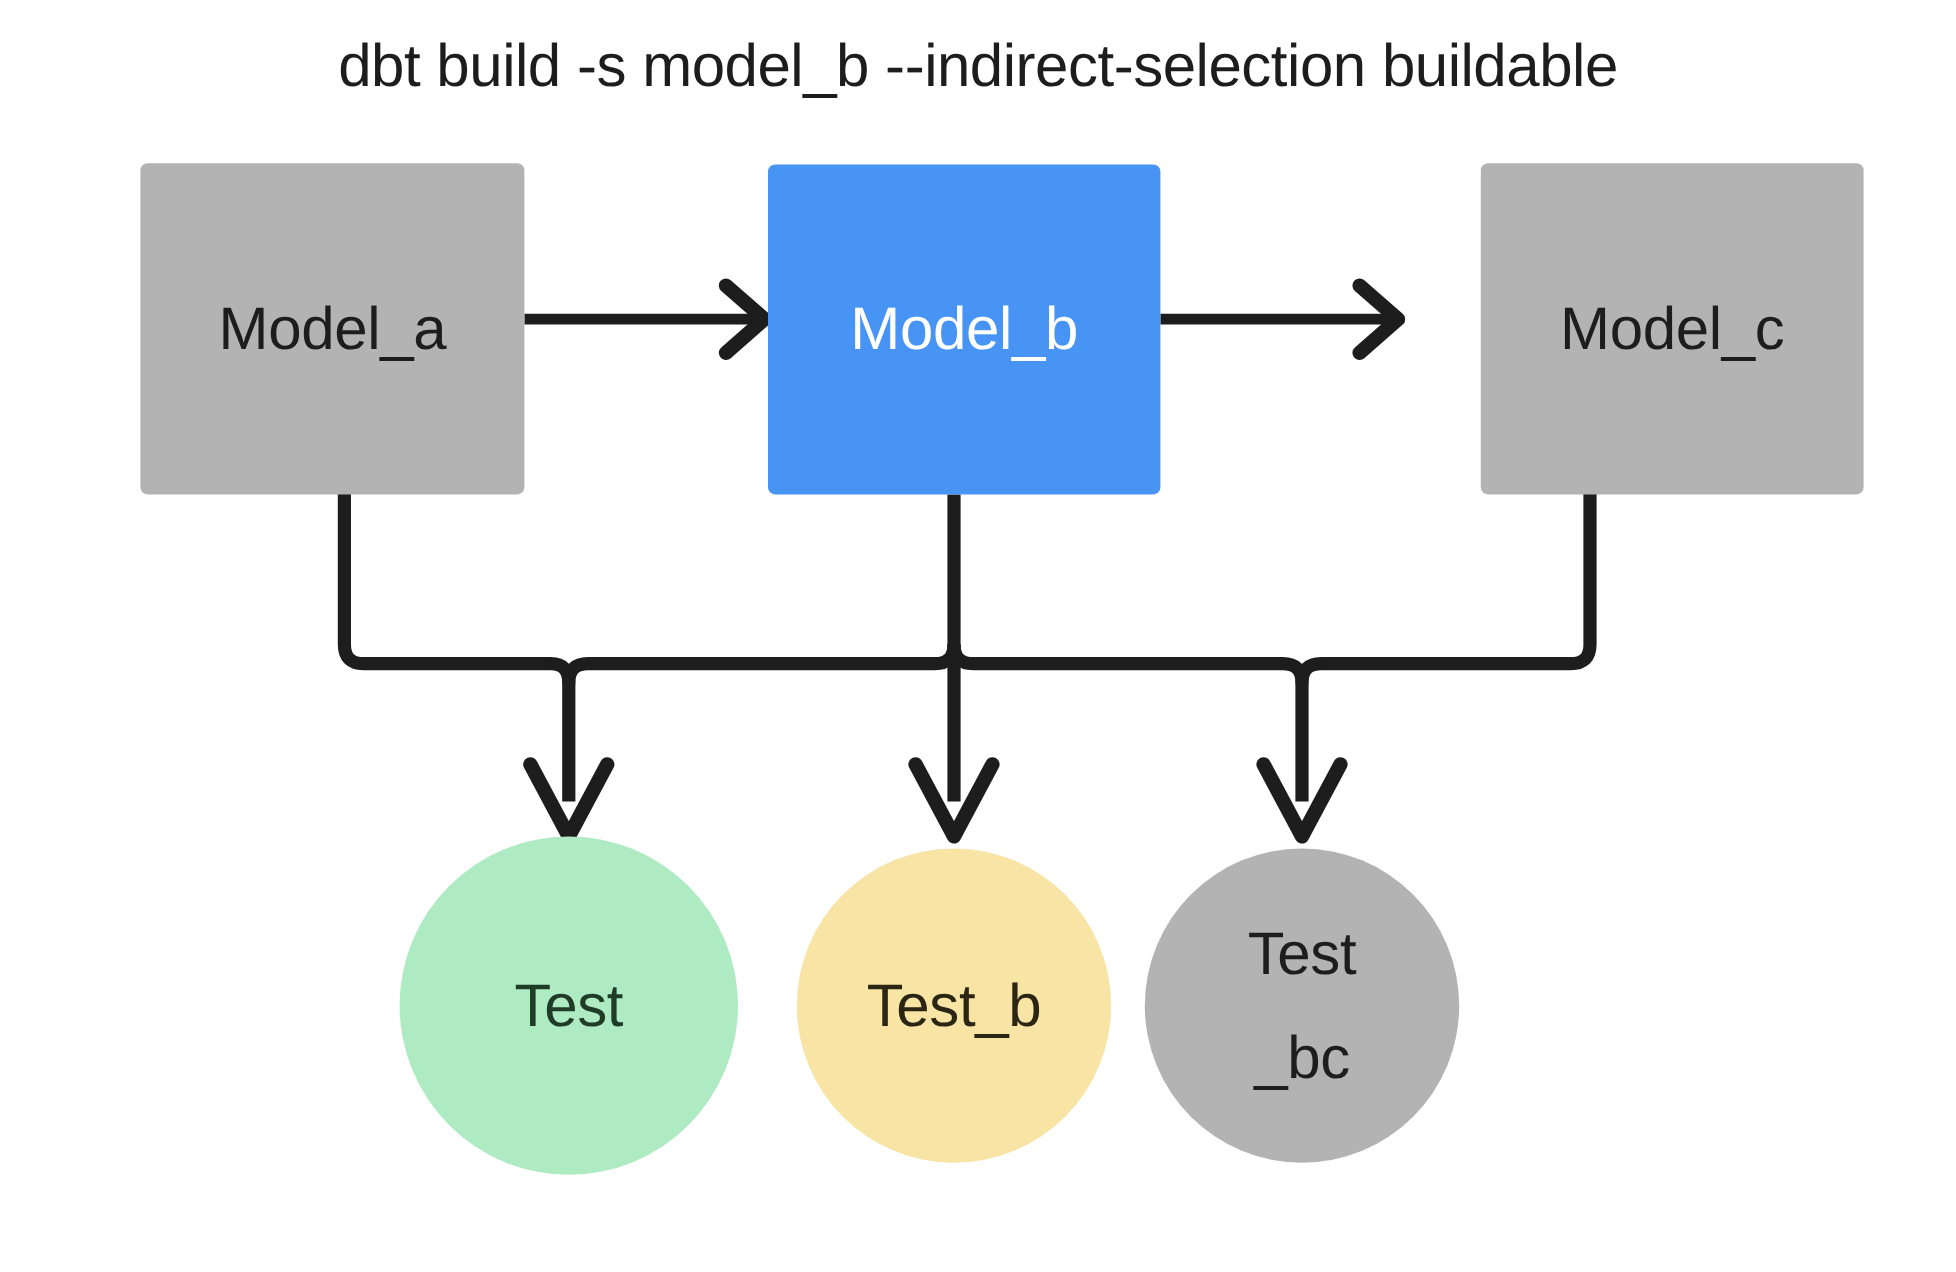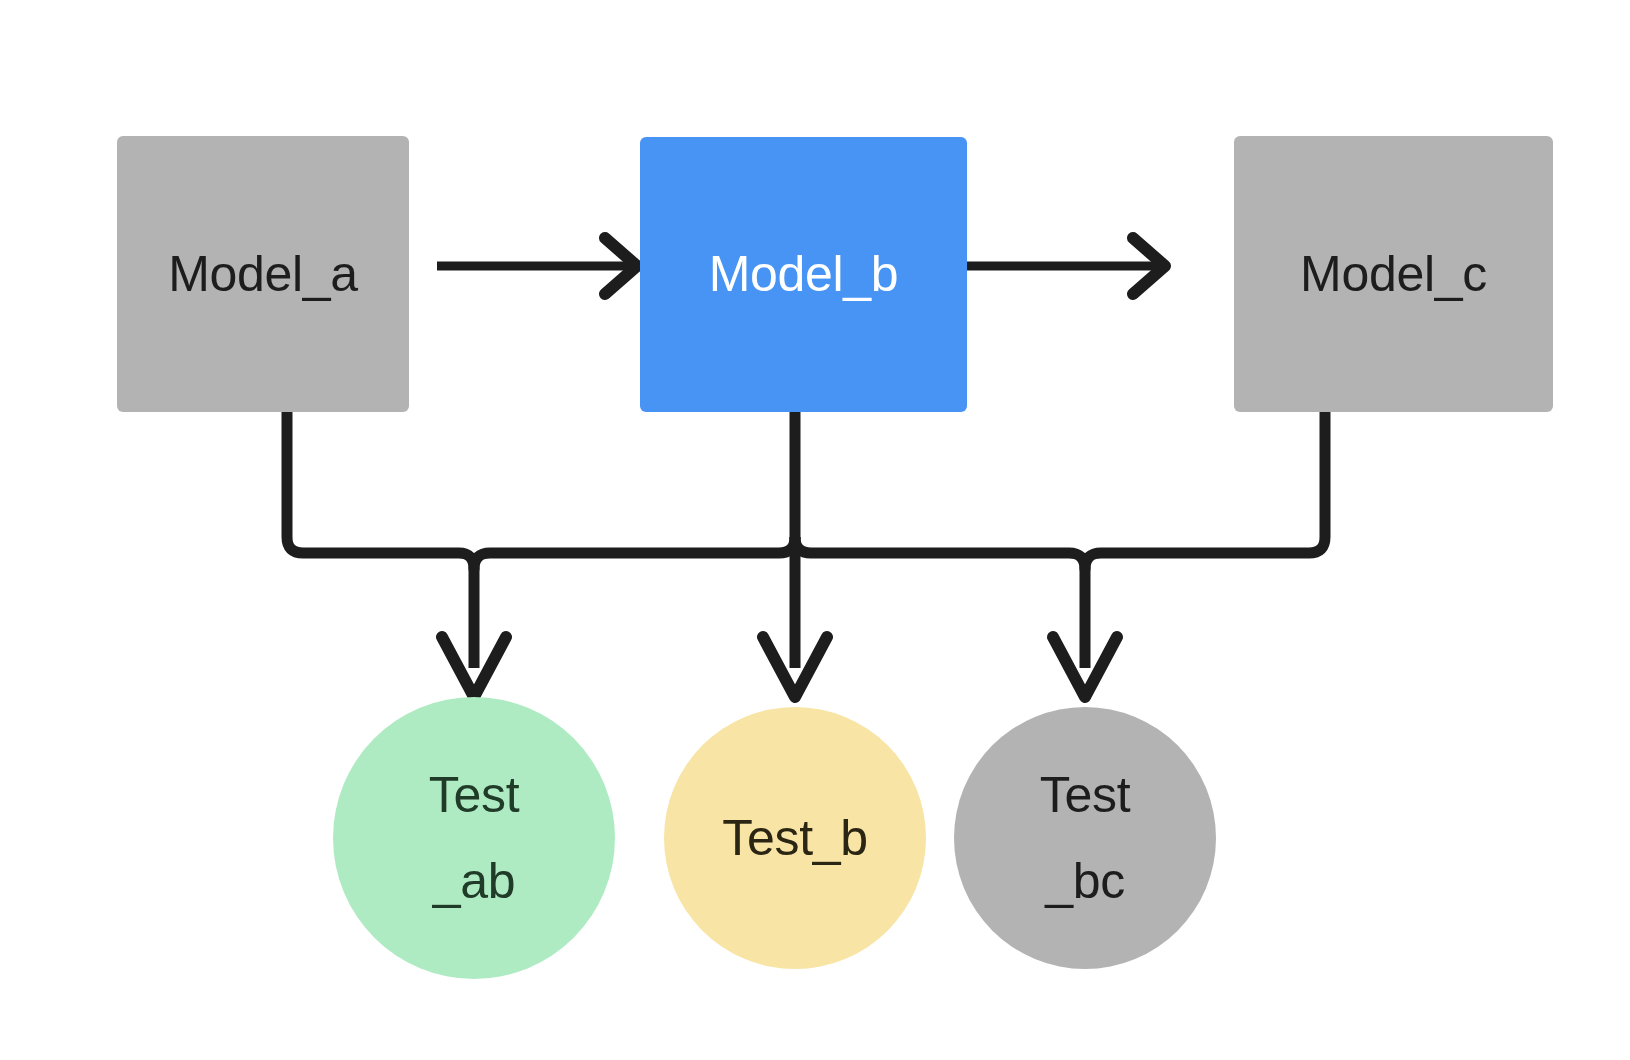--- a/index.html
+++ b/index.html
@@ -67,20 +67,21 @@
     text-align: center;
     box-sizing: border-box;
   }
   .node-circle .ln { display: block; }
 </style>
 </head>
 <body>
 
 <div id="stage">
 
+  <div id="title">dbt build -s model_b --indirect-selection buildable</div>
 
   <svg id="edges" viewBox="0 0 1630 1060" xmlns="http://www.w3.org/2000/svg">
 
     <g>
       <line x1="437" y1="266" x2="630" y2="266" stroke="#1d1d1d" stroke-width="9" stroke-linecap="butt"></line>
       <polyline points="605,238 637,266 605,294" fill="none" stroke="#1d1d1d" stroke-width="12" stroke-linecap="round" stroke-linejoin="round"></polyline>
     </g>
 
     <g>
       <line x1="967" y1="266" x2="1158" y2="266" stroke="#1d1d1d" stroke-width="9" stroke-linecap="butt"></line>
@@ -105,35 +106,34 @@
       <path d="M 795 537 Q 795 553 811 553 L 1069 553 Q 1085 553 1085 569 L 1085 668" fill="none" stroke="#1d1d1d" stroke-width="11" stroke-linecap="butt" stroke-linejoin="round"></path>
       <polyline points="1053,637 1085,697 1117,637" fill="none" stroke="#1d1d1d" stroke-width="12" stroke-linecap="round" stroke-linejoin="round"></polyline>
     </g>
 
     <g>
       <path d="M 1325 412 L 1325 537 Q 1325 553 1309 553 L 1101 553 Q 1085 553 1085 569" fill="none" stroke="#1d1d1d" stroke-width="11" stroke-linecap="round" stroke-linejoin="round"></path>
     </g>
 
   </svg>
 
-  <div class="node-box" style="left:117px; top:136px; width:292px; height:276px; background:#b3b3b3; color:#1d1d1d;">
+  <div class="node-box" style="left:117px; top:136px; width:320px; height:276px; background:#b3b3b3; color:#1d1d1d;">
     <span>Model_a</span>
   </div>
 
   <div class="node-box" style="left:640px; top:137px; width:327px; height:275px; background:#4794f5; color:#ffffff;">
     <span>Model_b</span>
   </div>
 
   <div class="node-box" style="left:1234px; top:136px; width:319px; height:276px; background:#b3b3b3; color:#1d1d1d;">
     <span>Model_c</span>
   </div>
 
   <div class="node-circle" style="left:333px; top:697px; width:282px; height:282px; background:#aeebc3; color:#213b29;">
     <span class="ln">Test</span>
-    <span class="ln">_ab</span>
   </div>
 
   <div class="node-circle" style="left:664px; top:707px; width:262px; height:262px; background:#f8e4a4; color:#2b2514;text-align:center;">
     <span class="ln">Test_b</span>
   </div>
 
   <div class="node-circle" style="left:954px; top:707px; width:262px; height:262px; background:#b3b3b3; color:#1d1d1d;">
     <span class="ln">Test</span>
     <span class="ln">_bc</span>
   </div>

